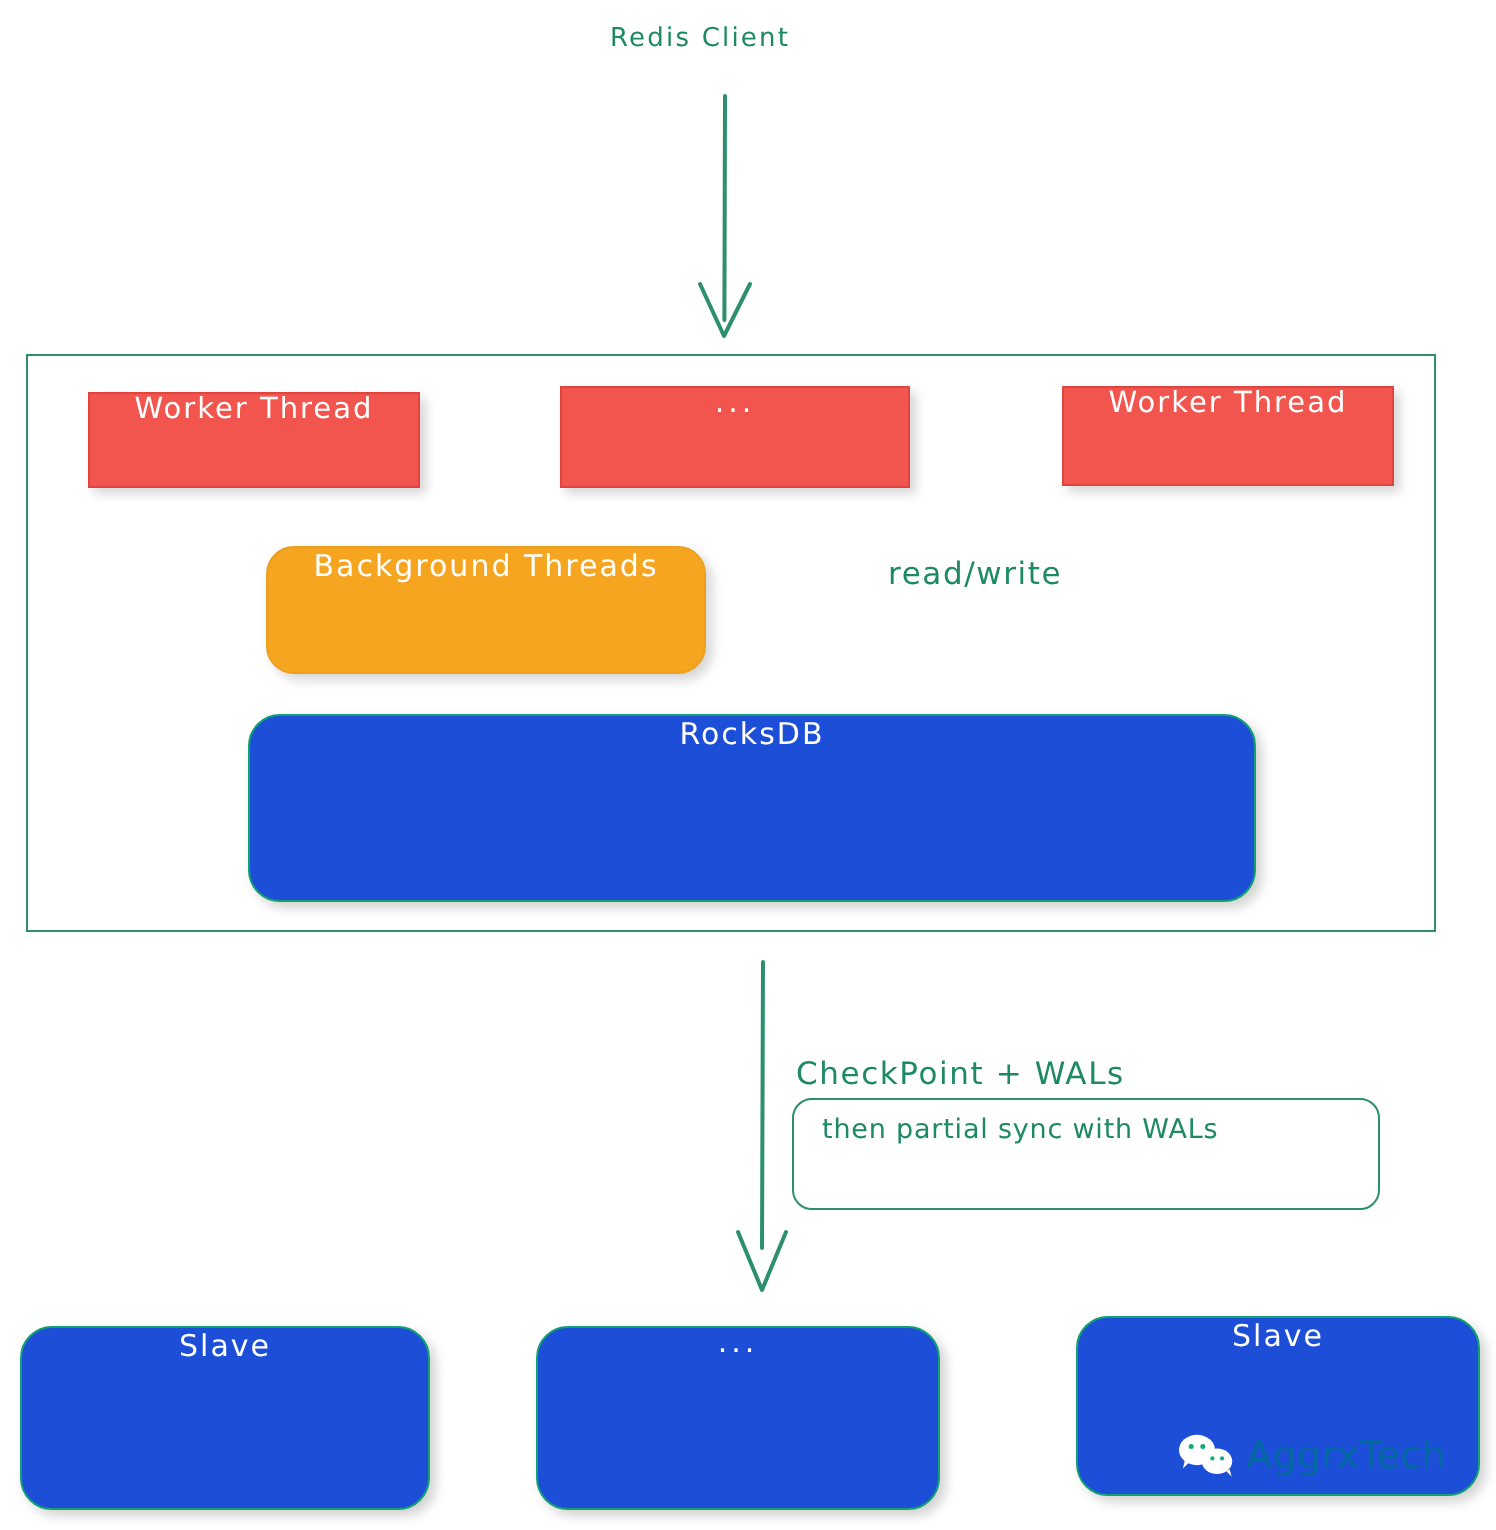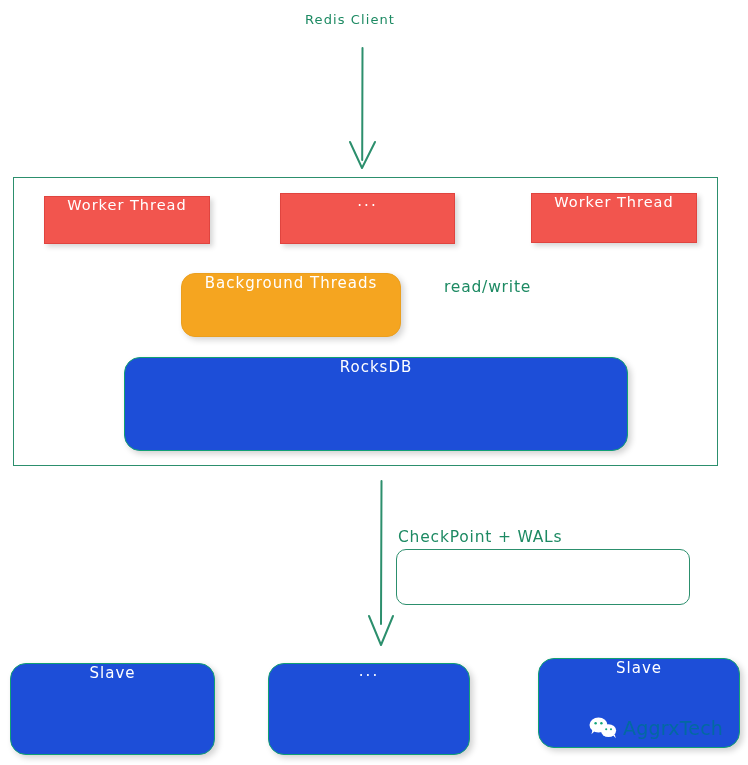--- a/index.html
+++ b/index.html
@@ -162,33 +162,34 @@
 </div>
 
 <div class="node worker" style="left:280px; top:193px; width:175px; height:51px;">
   <span class="dots">...</span>
 </div>
 
 <div class="node worker" style="left:531px; top:193px; width:166px; height:50px;">
   <span>Worker Thread</span>
 </div>
 
-<div class="node bg-threads" style="left:133px; top:273px; width:220px; height:64px;margin-left:48px;">
+<div class="node bg-threads" style="left:133px; top:273px; width:220px; height:64px;">
   <span>Background Threads</span>
 </div>
 
 <div class="node green-box" style="left:124px; top:357px; width:504px; height:94px;">
   <span>RocksDB</span>
 </div>
 
 <div class="edge-label" style="left:444px; top:278px;text-align:center;">read/write</div>
 
 <div class="edge-label" style="left:398px; top:528px;">CheckPoint + WALs</div>
 
 <div class="note-box">
+  <div class="note-line">then partial sync with WALs</div>
 </div>
 
 <div class="node green-box" style="left:10px; top:663px; width:205px; height:92px;">
   <span>Slave</span>
 </div>
 
 <div class="node green-box" style="left:268px; top:663px; width:202px; height:92px;">
   <span class="dots">...</span>
 </div>
 

